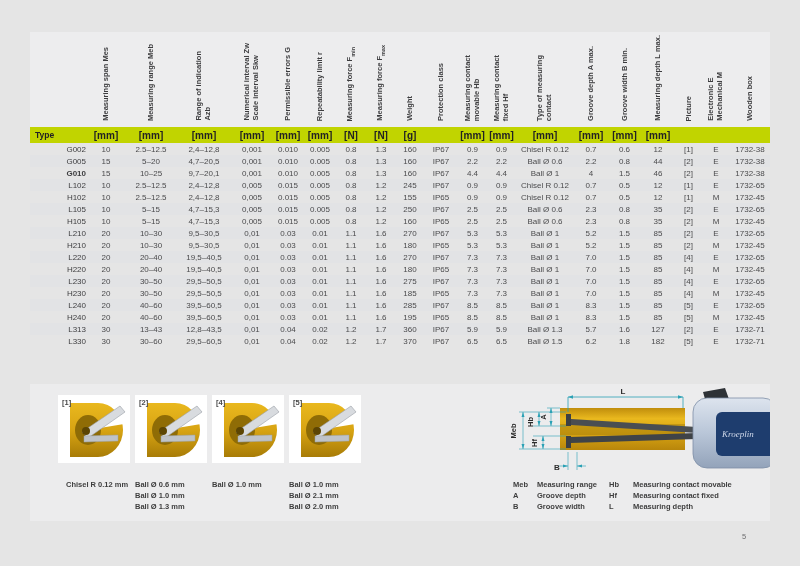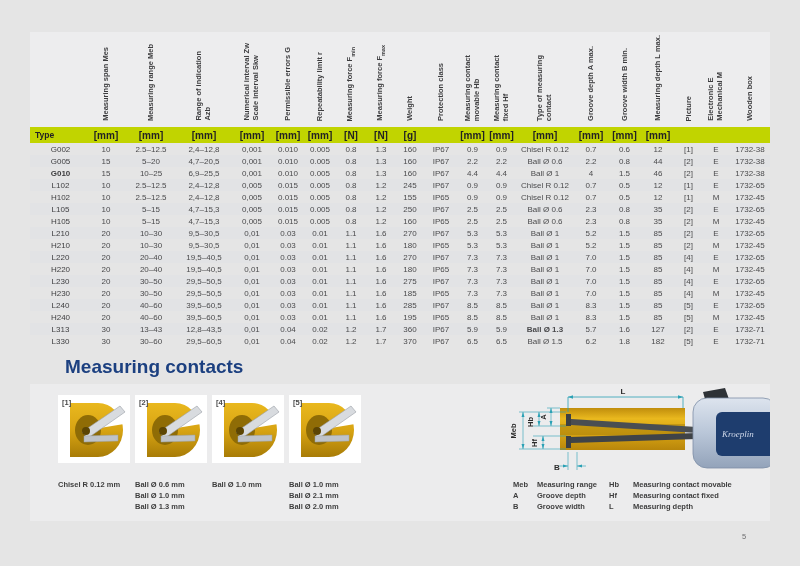--- a/index.html
+++ b/index.html
@@ -16,21 +16,21 @@
        font-size:7.5px;font-weight:bold;color:#3c3c3e;
        line-height:1.15;white-space:pre-line;}
   .rot sub{font-size:5.5px;}
   .unitrow{display:flex;height:16px;background:#c1d400;align-items:center;}
   .ucell{flex:0 0 auto;text-align:center;font-size:10px;font-weight:bold;color:#222;}
   .ucell.first{text-align:left;padding-left:5px;box-sizing:border-box;font-size:8.5px;}
   .trow{display:flex;height:12px;align-items:center;}
   .trow.alt{background:#e2e3e5;}
   .tcell{flex:0 0 auto;text-align:center;font-size:8px;color:#4b4b4d;
          white-space:nowrap;overflow:hidden;}
-  .tcell.first{text-align:center;padding-left:5px;box-sizing:border-box;color:#3e3e40;}
+  .tcell.first{text-align:right;padding-left:5px;box-sizing:border-box;color:#3e3e40;}
 
   
   .sec-title{position:absolute;font-size:19px;font-weight:bold;color:#1c4080;letter-spacing:0;}
   .panel{position:absolute;left:30px;top:384px;width:740px;height:137px;background:#ececed;}
 
   .card{position:absolute;top:395px;width:72px;height:68px;background:#ffffff;}
   .card-ref{position:absolute;top:3px;left:4px;font-size:7.5px;font-weight:bold;color:#4a4a4a;z-index:2;}
   .caption{position:absolute;top:479px;width:78px;font-size:7.5px;font-weight:bold;color:#3e3e3e;line-height:11px;}
 
   .legendcol{position:absolute;top:479px;font-size:7.5px;font-weight:bold;color:#3e3e3e;line-height:11px;}
@@ -177,21 +177,21 @@
           <div class="tcell" style="width: 33px;">0.8</div>
           <div class="tcell" style="width: 34px;">44</div>
           <div class="tcell" style="width: 27px;">[2]</div>
           <div class="tcell" style="width: 28px;">E</div>
           <div class="tcell" style="width: 40px;">1732-38</div>
         </div>
         <div class="trow">
           <div class="tcell first" style="width: 56px; font-weight: bold;">G010</div>
           <div class="tcell" style="width: 40px;">15</div>
           <div class="tcell" style="width: 50px;">10–25</div>
-          <div class="tcell" style="width: 56px;">6,9–25,5</div>
+          <div class="tcell" style="width: 56px;">9,7–20,1</div>
           <div class="tcell" style="width: 40px;">0,001</div>
           <div class="tcell" style="width: 32px;">0.010</div>
           <div class="tcell" style="width: 32px;">0.005</div>
           <div class="tcell" style="width: 30px;">0.8</div>
           <div class="tcell" style="width: 30px;">1.3</div>
           <div class="tcell" style="width: 28px;">160</div>
           <div class="tcell" style="width: 34px;">IP67</div>
           <div class="tcell" style="width: 29px;">4.4</div>
           <div class="tcell" style="width: 29px;">4.4</div>
           <div class="tcell" style="width: 58px;">Ball Ø 1</div>
@@ -473,21 +473,21 @@
           <div class="tcell" style="width: 56px;">12,8–43,5</div>
           <div class="tcell" style="width: 40px;">0,01</div>
           <div class="tcell" style="width: 32px;">0.04</div>
           <div class="tcell" style="width: 32px;">0.02</div>
           <div class="tcell" style="width: 30px;">1.2</div>
           <div class="tcell" style="width: 30px;">1.7</div>
           <div class="tcell" style="width: 28px;">360</div>
           <div class="tcell" style="width: 34px;">IP67</div>
           <div class="tcell" style="width: 29px;">5.9</div>
           <div class="tcell" style="width: 29px;">5.9</div>
-          <div class="tcell" style="width: 58px; font-weight: bold;">Ball Ø 1.3</div>
+          <div class="tcell" style="width: 58px;">Ball Ø 1.3</div>
           <div class="tcell" style="width: 34px;">5.7</div>
           <div class="tcell" style="width: 33px;">1.6</div>
           <div class="tcell" style="width: 34px;">127</div>
           <div class="tcell" style="width: 27px;">[2]</div>
           <div class="tcell" style="width: 28px;">E</div>
           <div class="tcell" style="width: 40px;">1732-71</div>
         </div>
         <div class="trow">
           <div class="tcell first" style="width: 56px;">L330</div>
           <div class="tcell" style="width: 40px;">30</div>
@@ -506,21 +506,20 @@
           <div class="tcell" style="width: 34px;">6.2</div>
           <div class="tcell" style="width: 33px;">1.8</div>
           <div class="tcell" style="width: 34px;">182</div>
           <div class="tcell" style="width: 27px;">[5]</div>
           <div class="tcell" style="width: 28px;">E</div>
           <div class="tcell" style="width: 40px;">1732-71</div>
         </div>
       </div>
   </div>
 
-  <div class="sec-title" style="left:65px;top:356px;">Measuring contacts</div>
 
   <div class="panel"></div>
 
   <div id="cards">
       <div class="card" style="left: 58px;">
         <div class="card-ref">[1]</div>
         <div>
 <svg viewBox="0 0 72 68" width="72" height="68">
  <defs>
               <linearGradient id="cg" x1="0" y1="0" x2="0" y2="1">
@@ -530,21 +529,21 @@
               </linearGradient>
             </defs>
  <path d="M12 8 H40 A25 27 0 0 1 40 62 H12 Z" fill="url(#cg)"></path>
  <ellipse cx="30" cy="35" rx="13" ry="15" fill="#8f6c06"></ellipse>
  <polygon points="30,35 72,6 72,28" fill="#ffffff"></polygon>
  <polygon points="24,37 62,11 67,17 30,43" fill="#d8dbdf" stroke="#9aa0a6" stroke-width="0.6"></polygon>
  <polygon points="26,41 60,40 60,46 26,47" fill="#bfc3c8" stroke="#9aa0a6" stroke-width="0.5"></polygon>
  <circle cx="28" cy="36" r="4" fill="#5c4503"></circle>
 </svg></div>
       </div>
-      <div class="caption" style="left: 58px;">
+      <div class="caption" style="left: 66px;">
         <div class="">Chisel R 0.12 mm</div>
       </div>
       <div class="card" style="left: 135px;">
         <div class="card-ref">[2]</div>
         <div>
 <svg viewBox="0 0 72 68" width="72" height="68">
  <defs>
               <linearGradient id="cg" x1="0" y1="0" x2="0" y2="1">
    <stop offset="0" stop-color="#e9b81e"></stop>
                 <stop offset="0.5" stop-color="#d8a413"></stop>

